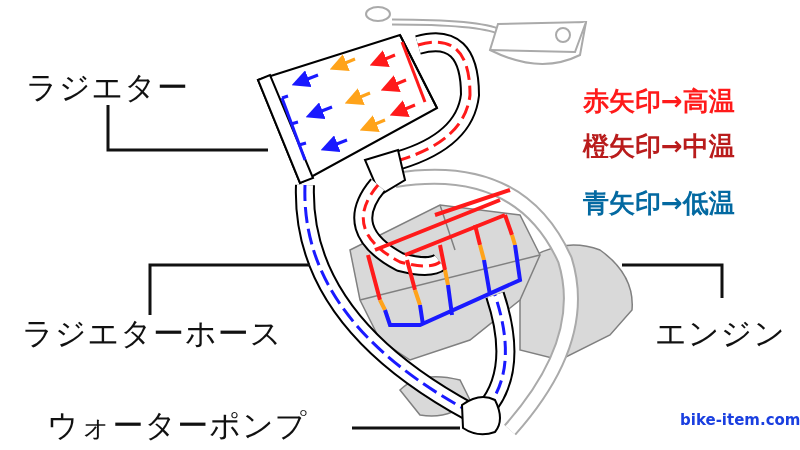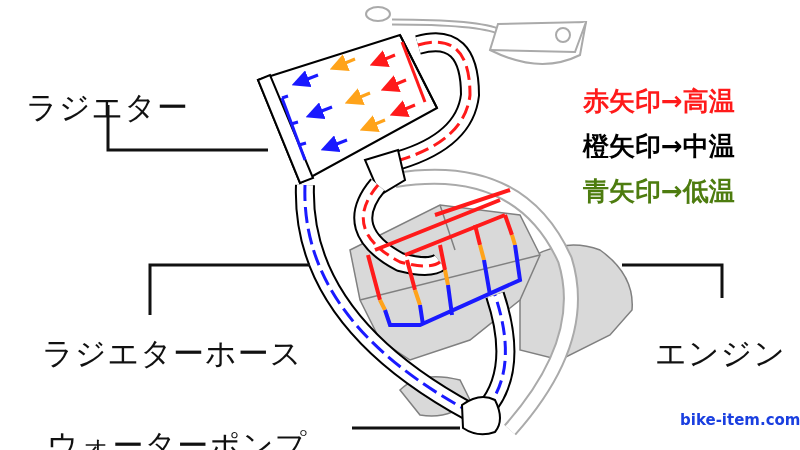--- a/index.html
+++ b/index.html
@@ -1,19 +1,19 @@
 <!DOCTYPE html>
 <html><head>
 <meta charset="utf-8">
 <style>
   html, body { margin:0; padding:0; background:#ffffff; }
   body { width:800px; height:450px; position:relative; overflow:hidden;
          font-family:"DejaVu Sans", sans-serif; }
   svg.diagram { position:absolute; left:0; top:0; }
-  .label { position:absolute; color:#111; font-size:31px; letter-spacing:1px; white-space:nowrap; line-height:1;margin-top:20px; }
+  .label { position:absolute; color:#111; font-size:31px; letter-spacing:1px; white-space:nowrap; line-height:1; }
   .legend-row { position:absolute; font-size:26px; font-weight:bold; white-space:nowrap; line-height:1; }
   .credit { position:absolute; color:#1a3fe0; text-align:center; line-height:1.15; white-space:nowrap; }
   .credit .jp { font-size:14px; }
   .credit .en { font-size:15px; font-weight:bold; }
 </style>
 </head>
 <body>
 
 <svg class="diagram" width="800" height="450" viewBox="0 0 800 450">
   <defs>
@@ -110,25 +110,25 @@
 
   <g stroke="#111" stroke-width="3" fill="none">
     <path d="M108,105 L108,150 L268,150"></path>
     <path d="M150,315 L150,265 L310,265"></path>
     <path d="M622,265 L722,265 L722,298"></path>
     <path d="M352,428 L460,428"></path>
   </g>
 </svg>
 
 <div class="label" style="left:26px;top:72px;">ラジエター</div>
-<div class="label" style="left:42px;top:318px;">ラジエターホース</div>
+<div class="label" style="left:22px;top:318px;">ラジエターホース</div>
 <div class="label" style="left:47px;top:410px;">ウォーターポンプ</div>
 <div class="label" style="left:655px;top:318px;">エンジン</div>
 
 <div>
   <div class="legend-row" style="left:583px;top:88px;color:#ff1a1a;">赤矢印→高温</div>
-  <div class="legend-row" style="left:583px;top:133px;color:#000000;">橙矢印→中温</div>
-  <div class="legend-row" style="left:583px;top:178px;color:#4d7c0f;">青矢印→低温</div>
+  <div class="legend-row" style="left:583px;top:133px;color:#b91c1c;">橙矢印→中温</div>
+  <div class="legend-row" style="left:583px;top:190px;color:#0369a1;">青矢印→低温</div>
 </div>
 
 <div class="credit" style="left:680px;top:412px;">
   <div class="en">bike-item.com</div>
 </div>
 
 </body></html>

